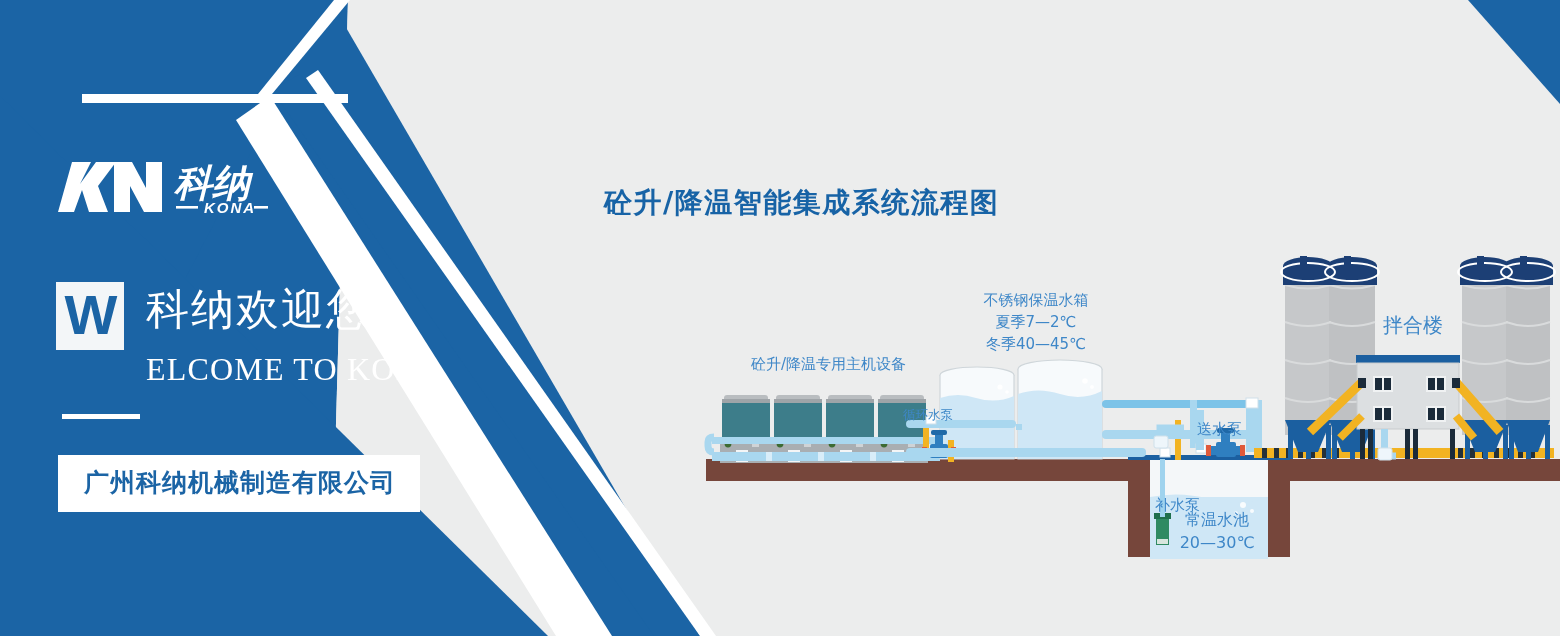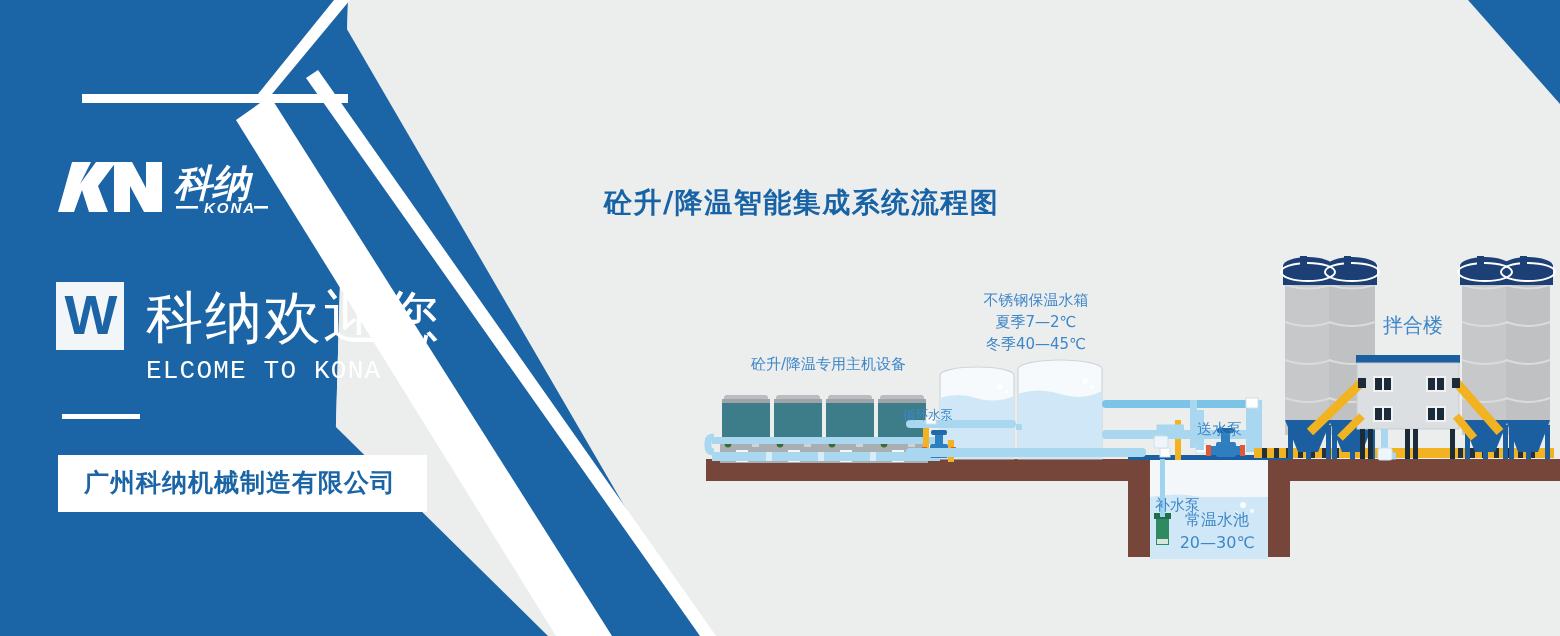--- a/index.html
+++ b/index.html
@@ -20,29 +20,29 @@
   .diag { position:absolute; top:0; left:0; width:1560px; height:636px; pointer-events:none; }
 
   
   .logo { position:absolute; left:58px; top:156px; width:210px; height:62px; }
 
   .welcome-row { position:absolute; left:56px; top:282px; display:flex; align-items:flex-start; }
   .w-box { width:68px; height:68px; background:#f3f6f8; color:#1b64a5;
            font-size:56px; font-weight:bold; line-height:66px; text-align:center;
            font-family:"Liberation Sans",sans-serif; letter-spacing:-2px; }
   .welcome-text { margin-left:22px; }
-  .welcome-cn { color:#ffffff; font-size:57px; line-height:54px; font-weight:500;
-                font-family:"DejaVu Sans",sans-serif; letter-spacing:2px;margin-top:8px; }
-  .welcome-en { color:#ffffff; font-size:26px; line-height:34px; margin-top:10px;
-                font-family:Liberation Mono, monospace; letter-spacing:1.2px; }
+  .welcome-cn { color:#ffffff; font-size:43px; line-height:54px; font-weight:500;
+                font-family:"DejaVu Sans",sans-serif; letter-spacing:2px; }
+  .welcome-en { color:#ffffff; font-size:32px; line-height:34px; margin-top:16px;
+                font-family:Liberation Serif, serif; letter-spacing:1.2px; }
 
   .short-rule { position:absolute; left:62px; top:414px; width:78px; height:5px; background:#ffffff; }
 
   .company-box { position:absolute; left:58px; top:455px; background:#ffffff;
-                 padding:11px 31px 13px 26px; }
+                 padding:11px 24px 13px 26px; }
   .company-box span { color:#1b64a5; font-size:25px; font-weight:bold; letter-spacing:1px;
                       font-family:"DejaVu Sans",sans-serif; white-space:nowrap; }
 
   
   .diagram-title { position:absolute; left:604px; top:184px; color:#1763a6;
                    font-size:28px; font-weight:bold; letter-spacing:1.5px;
                    font-family:"DejaVu Sans",sans-serif; white-space:nowrap; }
 
   .lbl { position:absolute; color:#3e87c8; font-family:"DejaVu Sans",sans-serif;
          white-space:nowrap; font-size:14px; line-height:19px; }

